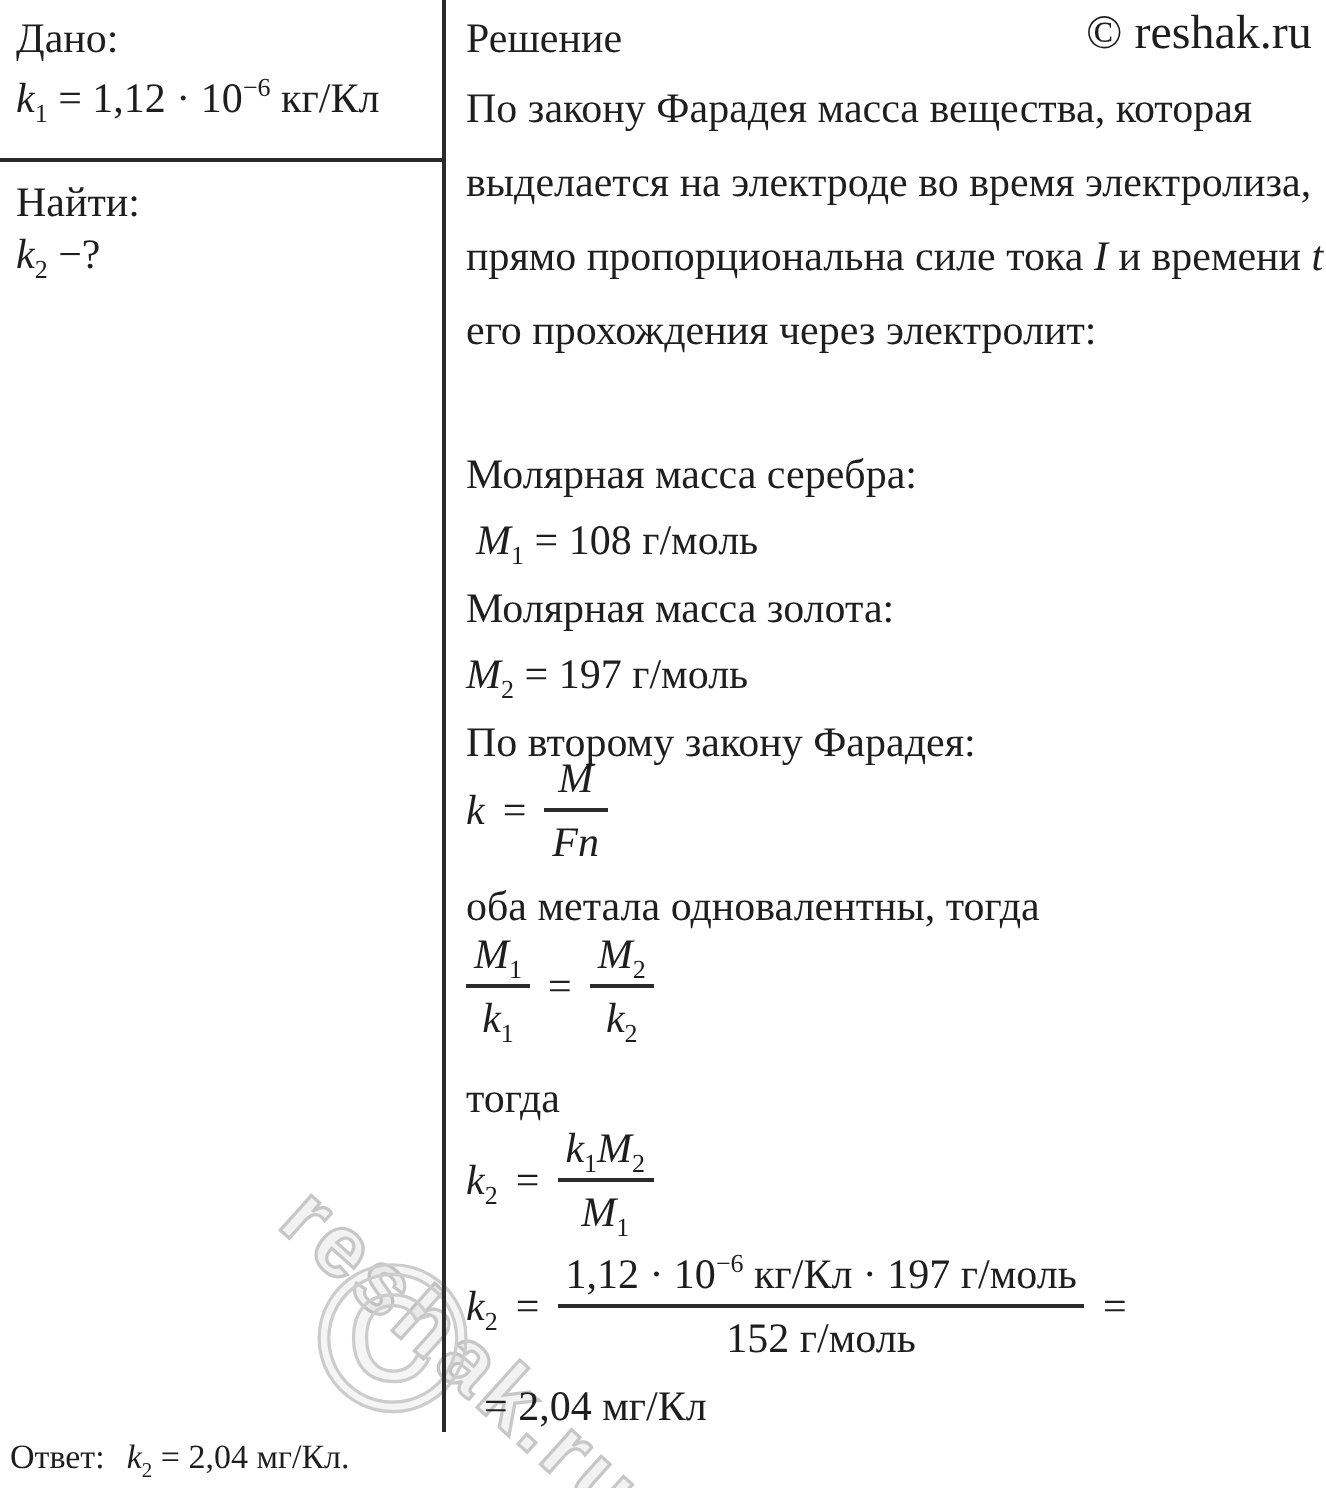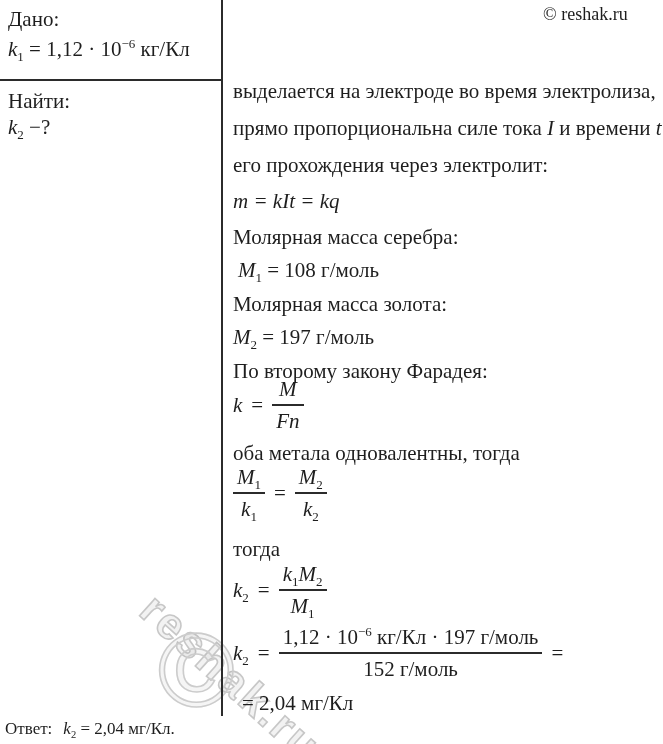--- a/index.html
+++ b/index.html
@@ -40,21 +40,21 @@
     gap: 9px;
     font-size: 21px;
     white-space: nowrap;
   }
   .frac { display: inline-block; text-align: center; vertical-align: middle; }
   .fnum { display: block; padding: 0 4px 3px; border-bottom: 2px solid #2b2b2b; line-height: 24px; }
   .fden { display: block; padding: 3px 4px 0; line-height: 24px; }
   .copyright {
     position: absolute;
     top: 4px; left: 543px;
-    font-size: 18px;
+    font-size: 24px;
     white-space: nowrap;
   }
   .wm-text {
     position: absolute;
     left: 164px; top: 584px;
     font-family: "Liberation Sans", "DejaVu Sans", sans-serif;
     font-size: 44px;
     font-weight: bold;
     letter-spacing: 3px;
     color: rgba(130,130,130,0.10);
@@ -88,26 +88,27 @@
   <div class="hdiv"></div>
 
   <div class="copyright z1">© reshak.ru</div>
 
   <div class="txt z1" style="left:8px; top:6px;">Дано:</div>
   <div class="txt z1" style="left:8px; top:36px;"><span class="mi">k</span><sub>1</sub><span> = 1,12 · 10</span><sup>−6</sup><span> кг/Кл</span></div>
 
   <div class="txt z1" style="left:8px; top:88px;">Найти:</div>
   <div class="txt z1" style="left:8px; top:114px;"><span class="mi">k</span><sub>2</sub><span> −?</span></div>
 
+  <div class="txt z1" style="left:233px; top:6px;">Решение</div>
 
+  <div class="txt z1" style="left:233px; top:41px;">По закону Фарадея масса вещества, которая</div>
   <div class="txt z1" style="left:233px; top:78px;">выделается на электроде во время электролиза,</div>
   <div class="txt z1" style="left:233px; top:115px;"><span>прямо пропорциональна силе тока </span><span class="mi">I</span><span> и времени </span><span class="mi">t</span></div>
   <div class="txt z1" style="left:233px; top:152px;">его прохождения через электролит:</div>
 
-  <div class="txt z1 mi" style="left:233px; top:188px;">m = kIt = kq</div>
 
   <div class="txt z1" style="left:233px; top:224px;">Молярная масса серебра:</div>
   <div class="txt z1" style="left:238px; top:257px;"><span class="mi">M</span><sub>1</sub><span> = 108 г/моль</span></div>
 
   <div class="txt z1" style="left:233px; top:291px;">Молярная масса золота:</div>
   <div class="txt z1" style="left:233px; top:324px;"><span class="mi">M</span><sub>2</sub><span> = 197 г/моль</span></div>
 
   <div class="txt z1" style="left:233px; top:358px;">По второму закону Фарадея:</div>
 
   <div class="feq z1" style="left:233px; top:377px;">

